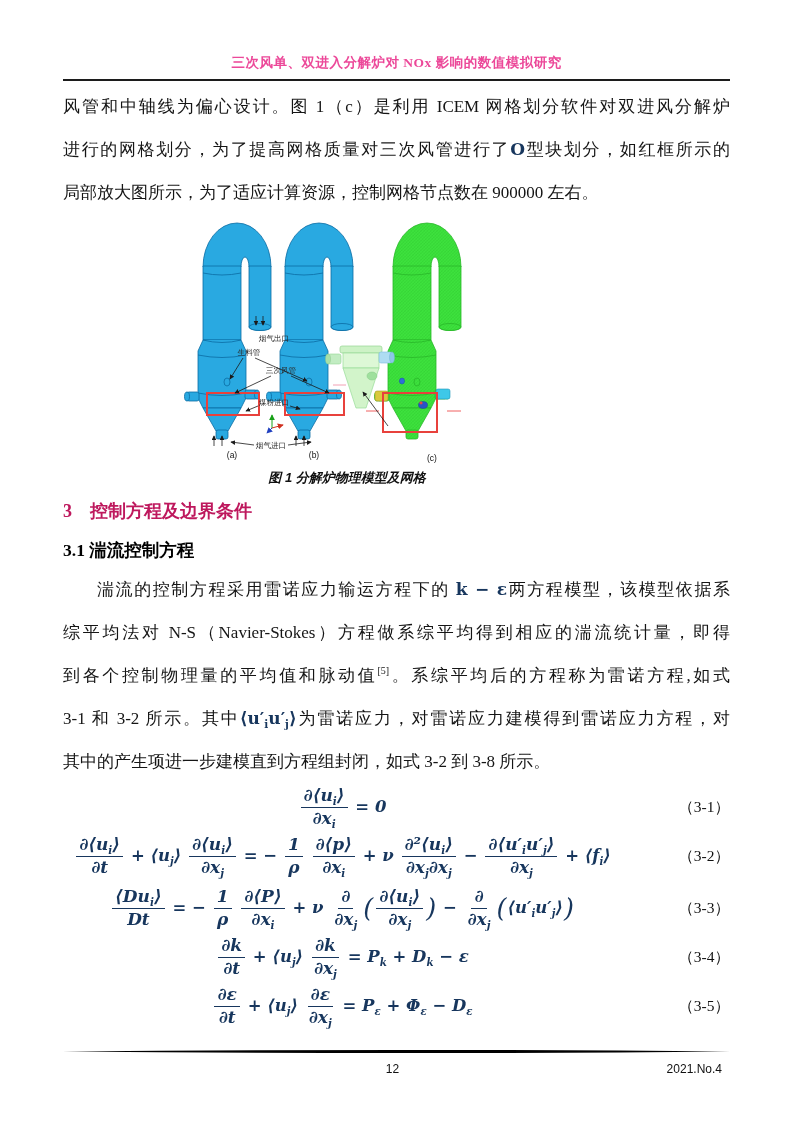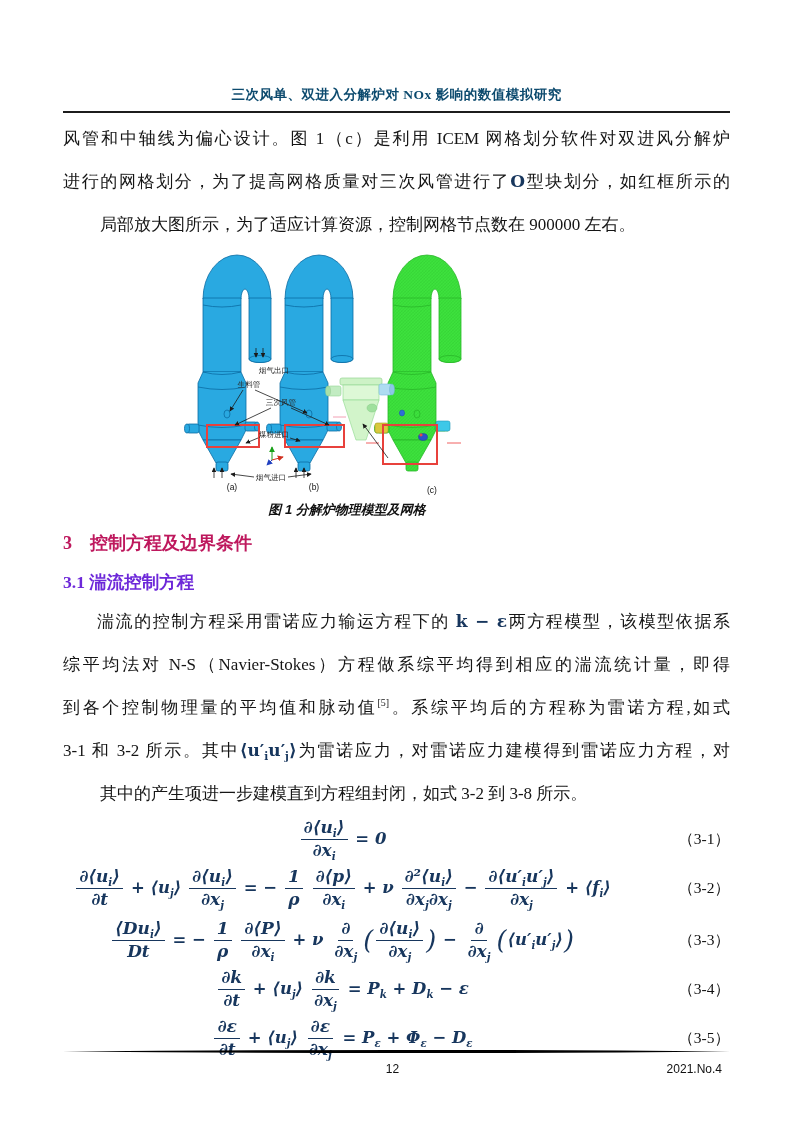--- a/index.html
+++ b/index.html
@@ -10,44 +10,44 @@
   }
   *{margin:0;padding:0;box-sizing:border-box;}
   html,body{background:#9b9b9b;}
   .page{
     position:relative;width:793px;height:1122px;margin:0 auto;background:#fff;
     font-family:"Liberation Serif","DejaVu Serif",serif;color:var(--ink);
     overflow:hidden;
   }
   .content{padding:0 63px;}
   
-  .htitle{margin-top:86px;text-align:center;font-size:13.5px;font-weight:600;letter-spacing:.5px;color:#0c4a6e;}
+  .htitle{margin-top:54px;text-align:center;font-size:13.5px;font-weight:600;letter-spacing:.5px;color:#ec4899;}
   .hrule{margin-top:7px;height:2px;background:#1c1c1c;}
   
   .para{margin-top:4px;}
   .pline{font-size:17px;line-height:43px;text-align:justify;text-align-last:justify;color:#151515;}
-  .pline.last{text-align-last:left;margin-left:37px;}
+  .pline.last{text-align-last:left;}
   .pline.indent{text-indent:2em;}
   .mathm{color:var(--navy);font-weight:bold;font-family:"DejaVu Serif","DejaVu Sans",serif;}
   .pline sup{font-size:10px;vertical-align:super;line-height:0;}
   sub{font-size:.62em;line-height:0;}
   
   figure{margin-top:1px;margin-left:104px;width:360px;}
   figcaption{margin-top:-6px;width:100%;text-align:center;font-size:13px;font-weight:600;
     font-family:"Liberation Sans","DejaVu Sans",sans-serif;color:#111;font-style:italic;}
   .figlabel{font-size:7.6px;fill:#2a2a2a;font-family:"Liberation Sans","DejaVu Sans",sans-serif;text-anchor:middle;}
   .sublabel{font-size:8.5px;fill:#111;font-family:"Liberation Sans","DejaVu Sans",sans-serif;text-anchor:middle;}
   .furnace{fill:var(--blue);stroke:var(--blueEdge);stroke-width:.8;}
   .furnace-c{fill:url(#mesh);stroke:var(--greenEdge);stroke-width:.8;}
   .meshbase{fill:var(--green);}
   .hlbox{fill:none;stroke:var(--red);stroke-width:2;}
   .lbl-arrow{stroke:#1b1b1b;stroke-width:.8;fill:none;}
   
   h2.sec{margin-top:12px;font-size:18px;font-weight:bold;color:#be185d;font-family:"Liberation Serif","DejaVu Serif",serif;}
-  h3.subsec{margin-top:15px;font-size:17.5px;font-weight:bold;color:#6d28d9;}
+  h3.subsec{margin-top:15px;font-size:17.5px;font-weight:bold;color:#000000;}
   
   .equations{margin-top:2px;}
   .eqrow{display:flex;align-items:center;}
   .eqrow.r1{height:44px;}.eqrow.r2{height:54px;}.eqrow.r3{height:50px;}.eqrow.r4{height:48px;}.eqrow.r5{height:50px;}
   .eqbody{flex:1;text-align:center;color:var(--navy);font-weight:600;font-style:italic;
     font-size:16.5px;font-family:"DejaVu Serif","DejaVu Sans",serif;white-space:nowrap;}
   .eqnum{width:108px;text-align:right;font-style:normal;font-weight:normal;color:#111;font-size:15.5px;
     font-family:"Liberation Serif","DejaVu Serif",serif;}
   .frac{display:inline-flex;flex-direction:column;align-items:center;vertical-align:middle;
     font-size:17px;line-height:1.15;margin:0 2px;}

